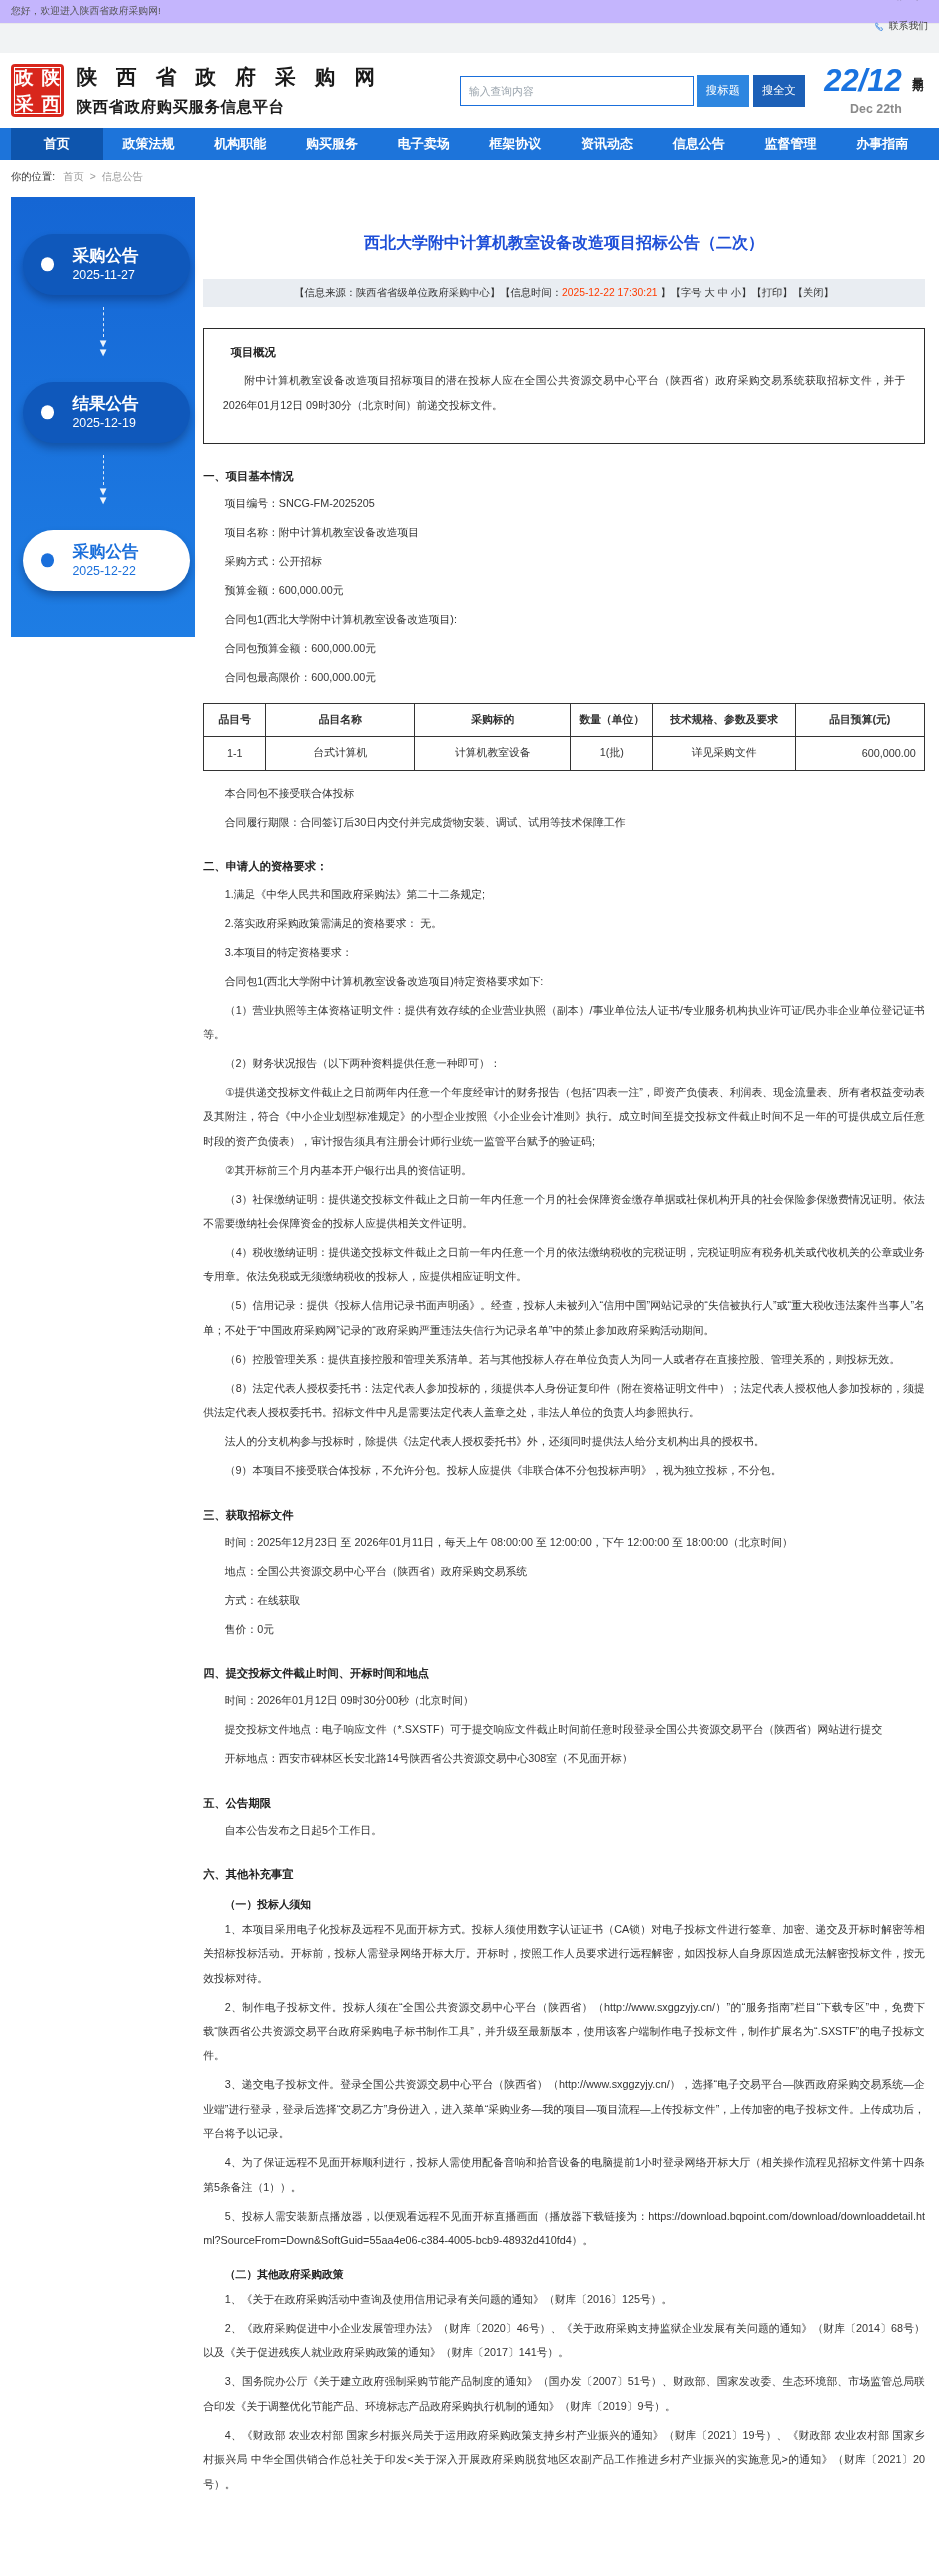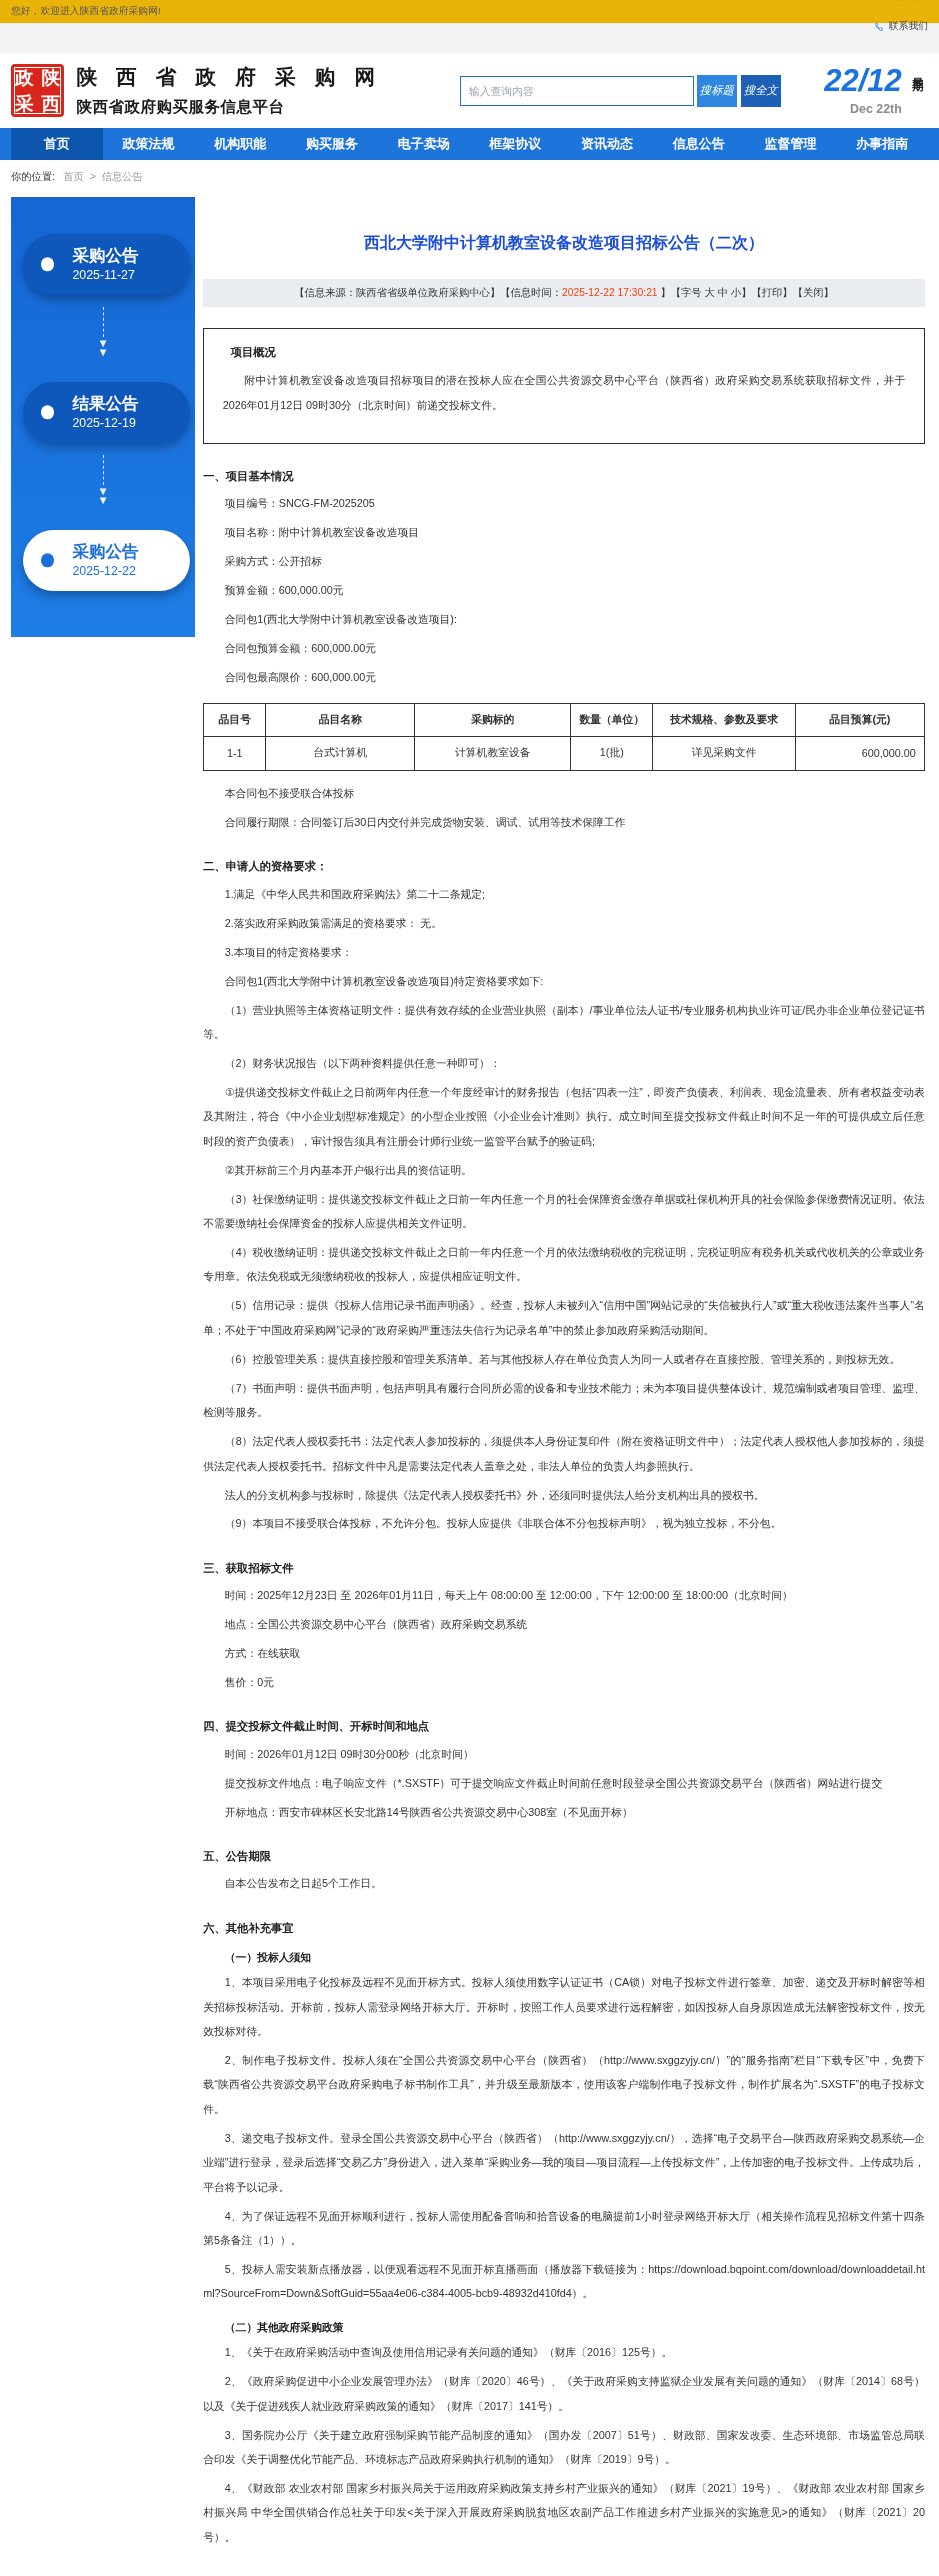--- a/index.html
+++ b/index.html
@@ -1,41 +1,41 @@
 <!DOCTYPE html>
 <html style="font-size:8.2px"><head>
 <meta charset="utf-8">
 <style>
   html,body{margin:0;padding:0;background:#fff;}
   body{width:939px;font-family:"Liberation Sans","DejaVu Sans",sans-serif;color:#333;}
   .inner{width:917px;margin:0 auto;position:relative;}
 
   
-  .topbar{height:23px;background:#eab308;border-bottom:0.5px solid #e9e9e9;font-size:9.8px;color:#555;}
+  .topbar{height:23px;background:#c4b5fd;border-bottom:0.5px solid #e9e9e9;font-size:9.8px;color:#555;}
   .topbar .inner{display:flex;align-items:center;height:100%;}
   .topbar-right{margin-left:auto;display:flex;gap:17.5px;align-items:center;color:#444;flex-direction:column;}
   .tb-link{display:flex;align-items:center;gap:4.1px;cursor:pointer;}
   .tb-ico{width:10.3px;height:10.3px;display:inline-block;}
   .gapband{height:29px;background:#f1f3f4;}
 
   
   .header{height:75px;background:#fff;}
   .header .inner{display:flex;align-items:center;height:100%;}
   .logo-wrap{display:flex;align-items:center;cursor:pointer;}
   .logo-seal{position:relative;width:53px;height:53px;background:#d8261c;border-radius:4.1px;
     display:grid;grid-template-columns:1fr 1fr;grid-template-rows:1fr 1fr;}
   .logo-seal::after{content:"";position:absolute;inset:2.6px;border:1.5px solid #fff;pointer-events:none;}
   .logo-seal span{display:flex;align-items:center;justify-content:center;color:#fff;font-weight:bold;font-size:18.5px;font-family:"Liberation Serif","DejaVu Serif",serif;}
   .site-names{margin-left:12.4px;}
   .site-title{font-size:20.6px;font-weight:bold;color:#1a1a1a;letter-spacing:6.7px;}
   .site-sub{font-size:15.5px;font-weight:bold;color:#1a1a1a;margin-top:5.2px;letter-spacing:0.5px;}
   .search-wrap{margin-left:44px;display:flex;align-items:center;padding-left:34px;}
   .search-input{width:234px;height:30px;border:1px solid #1a6fdb;font-size:10.8px;padding:0 8.2px;box-sizing:border-box;color:#333;outline:none;}
   .search-input::placeholder{color:#9aa4ad;}
-  .btn-search{width:40px;height:32px;color:#fff;font-size:11.3px;display:flex;align-items:center;justify-content:center;cursor:pointer;font-style:italic;}
+  .btn-search{width:52px;height:32px;color:#fff;font-size:11.3px;display:flex;align-items:center;justify-content:center;cursor:pointer;}
   .btn-title{background:#2e86e0;margin-left:3.1px;}
   .btn-full{background:#1c60b7;margin-left:4.1px;}
   .date-wrap{margin-left:auto;display:flex;align-items:flex-start;gap:8.2px;padding-right:3.1px;}
   .date-col{text-align:right;}
   .date-big{color:#1a73e0;font-size:31px;font-weight:bold;line-height:1;font-style:italic;}
   .date-en{color:#8a8a8a;font-size:12.4px;font-weight:bold;margin-top:5.2px;}
   .date-week{writing-mode:vertical-lr;font-size:11.3px;font-weight:bold;color:#222;letter-spacing:3.1px;margin-top:2.1px;}
 
   
   .nav{background:#1d74da;height:32px;}
@@ -251,21 +251,20 @@
           <div class="doc-p">3.本项目的特定资格要求：</div>
           <div class="doc-p">合同包1(西北大学附中计算机教室设备改造项目)特定资格要求如下:</div>
           <div class="doc-p">（1）营业执照等主体资格证明文件：提供有效存续的企业营业执照（副本）/事业单位法人证书/专业服务机构执业许可证/民办非企业单位登记证书等。</div>
           <div class="doc-p">（2）财务状况报告（以下两种资料提供任意一种即可）：</div>
           <div class="doc-p">①提供递交投标文件截止之日前两年内任意一个年度经审计的财务报告（包括“四表一注”，即资产负债表、利润表、现金流量表、所有者权益变动表及其附注，符合《中小企业划型标准规定》的小型企业按照《小企业会计准则》执行。成立时间至提交投标文件截止时间不足一年的可提供成立后任意时段的资产负债表），审计报告须具有注册会计师行业统一监管平台赋予的验证码;</div>
           <div class="doc-p">②其开标前三个月内基本开户银行出具的资信证明。</div>
           <div class="doc-p">（3）社保缴纳证明：提供递交投标文件截止之日前一年内任意一个月的社会保障资金缴存单据或社保机构开具的社会保险参保缴费情况证明。依法不需要缴纳社会保障资金的投标人应提供相关文件证明。</div>
           <div class="doc-p">（4）税收缴纳证明：提供递交投标文件截止之日前一年内任意一个月的依法缴纳税收的完税证明，完税证明应有税务机关或代收机关的公章或业务专用章。依法免税或无须缴纳税收的投标人，应提供相应证明文件。</div>
           <div class="doc-p">（5）信用记录：提供《投标人信用记录书面声明函》。经查，投标人未被列入“信用中国”网站记录的“失信被执行人”或“重大税收违法案件当事人”名单；不处于“中国政府采购网”记录的“政府采购严重违法失信行为记录名单”中的禁止参加政府采购活动期间。</div>
           <div class="doc-p">（6）控股管理关系：提供直接控股和管理关系清单。若与其他投标人存在单位负责人为同一人或者存在直接控股、管理关系的，则投标无效。</div>
-          <div class="doc-p">（7）书面声明：提供书面声明，包括声明具有履行合同所必需的设备和专业技术能力；未为本项目提供整体设计、规范编制或者项目管理、监理、检测等服务。</div>
           <div class="doc-p">（8）法定代表人授权委托书：法定代表人参加投标的，须提供本人身份证复印件（附在资格证明文件中）；法定代表人授权他人参加投标的，须提供法定代表人授权委托书。招标文件中凡是需要法定代表人盖章之处，非法人单位的负责人均参照执行。</div>
           <div class="doc-p">法人的分支机构参与投标时，除提供《法定代表人授权委托书》外，还须同时提供法人给分支机构出具的授权书。</div>
           <div class="doc-p">（9）本项目不接受联合体投标，不允许分包。投标人应提供《非联合体不分包投标声明》，视为独立投标，不分包。</div>
           <div class="doc-h">三、获取招标文件</div>
           <div class="doc-p">时间：2025年12月23日 至 2026年01月11日，每天上午 08:00:00 至 12:00:00，下午 12:00:00 至 18:00:00（北京时间）</div>
           <div class="doc-p">地点：全国公共资源交易中心平台（陕西省）政府采购交易系统</div>
           <div class="doc-p">方式：在线获取</div>
           <div class="doc-p">售价：0元</div>
           <div class="doc-h">四、提交投标文件截止时间、开标时间和地点</div>
           <div class="doc-p">时间：2026年01月12日 09时30分00秒（北京时间）</div>

